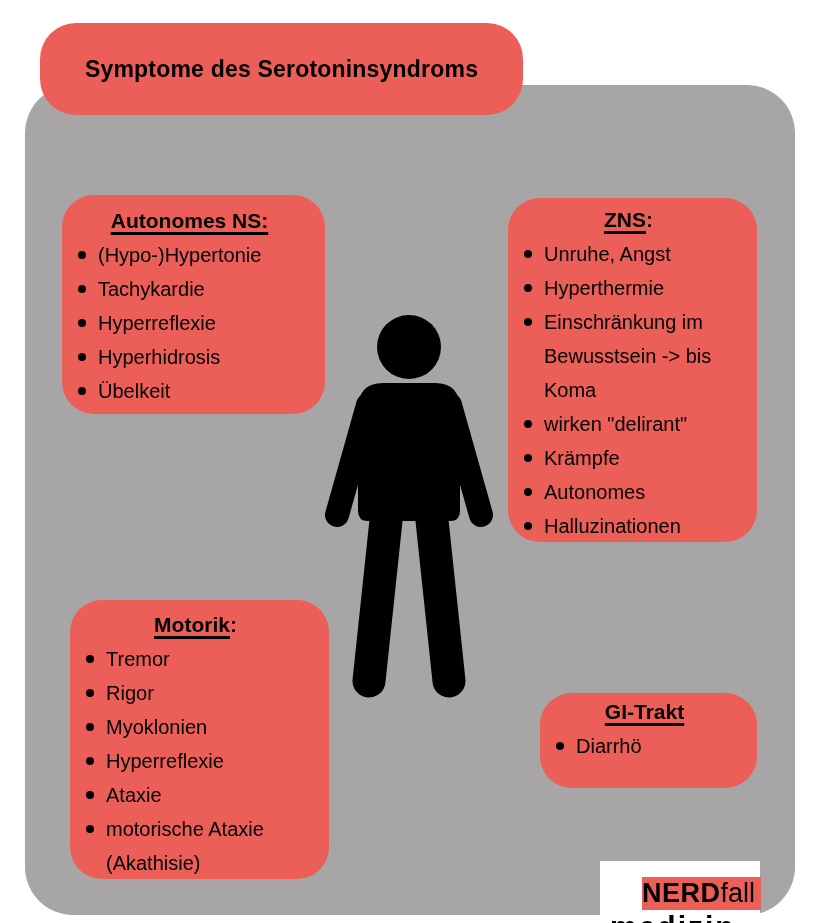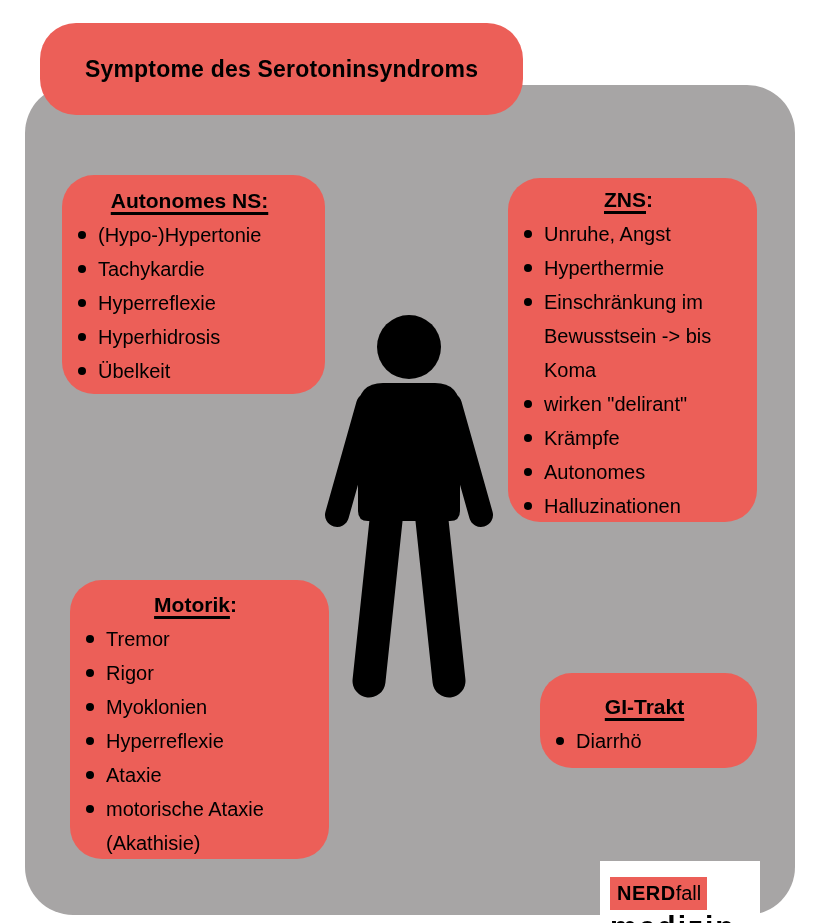--- a/index.html
+++ b/index.html
@@ -17,21 +17,21 @@
   .title-box {
     position:absolute; left:40px; top:23px; width:483px; height:92px;
     background: var(--card, #EC5F58); border-radius:36px;
     display:flex; align-items:center; justify-content:center;
   }
   .title-box .title-text {
     font-size:23px; font-weight:bold; letter-spacing:0.2px; white-space:nowrap;
   }
   .card {
     position:absolute; background: var(--card, #EC5F58);
-    border-radius:32px; padding-right:8px;
+    border-radius:32px; padding-right:8px;margin-top:20px;
   }
   .card-heading {
     font-size:21px; line-height:34px; font-weight:bold; text-align:center;
   }
   .card-heading .u {
     text-decoration:underline;
     text-decoration-thickness:2.5px;
     text-underline-offset:4px;
   }
   .card-list { list-style:none; }
@@ -39,32 +39,32 @@
     font-size:20px; line-height:34px; font-weight:normal;
     padding-left:36px; position:relative;
   }
   .card-list li::before {
     content:""; position:absolute; left:16px; top:13px;
     width:8px; height:8px; border-radius:50%; background:#000;
   }
   #card-autonomes { left:62px;  top:175px; width:263px; height:219px; padding-top:9px; }
   #card-zns       { left:508px; top:178px; width:249px; height:344px; padding-top:5px; }
   #card-motorik   { left:70px;  top:580px; width:259px; height:279px; padding-top:8px; }
-  #card-gi        { left:540px; top:673px; width:217px; height:95px;  padding-top:17px; }
+  #card-gi        { left:540px; top:673px; width:217px; height:95px;  padding-top:2px; }
   .person {
     position:absolute; left:323px; top:315px; width:172px; height:390px;
   }
   .person svg { width:100%; height:100%; display:block; }
   .logo {
     position:absolute; left:600px; top:861px; width:160px; height:90px;
     background:#FFFFFF; padding:16px 0 0 10px;
   }
   .logo-line {
     display:inline-block; background: var(--logo_highlight, #EC5F58);
-    font-size:20px; line-height:32px; padding:0 6px 1px 7px; white-space:nowrap;
+    font-size:27px; line-height:32px; padding:0 6px 1px 0; white-space:nowrap;margin-left:32px;
   }
   .logo-nerd { font-weight:bold; letter-spacing:0.5px; }
   .logo-fall { font-weight:normal; }
   .logo-sub {
     font-size:30px; font-weight:bold; letter-spacing:2px; line-height:30px;
     margin-top:2px; white-space:nowrap;
   }
 </style>
 </head>
 <body>

